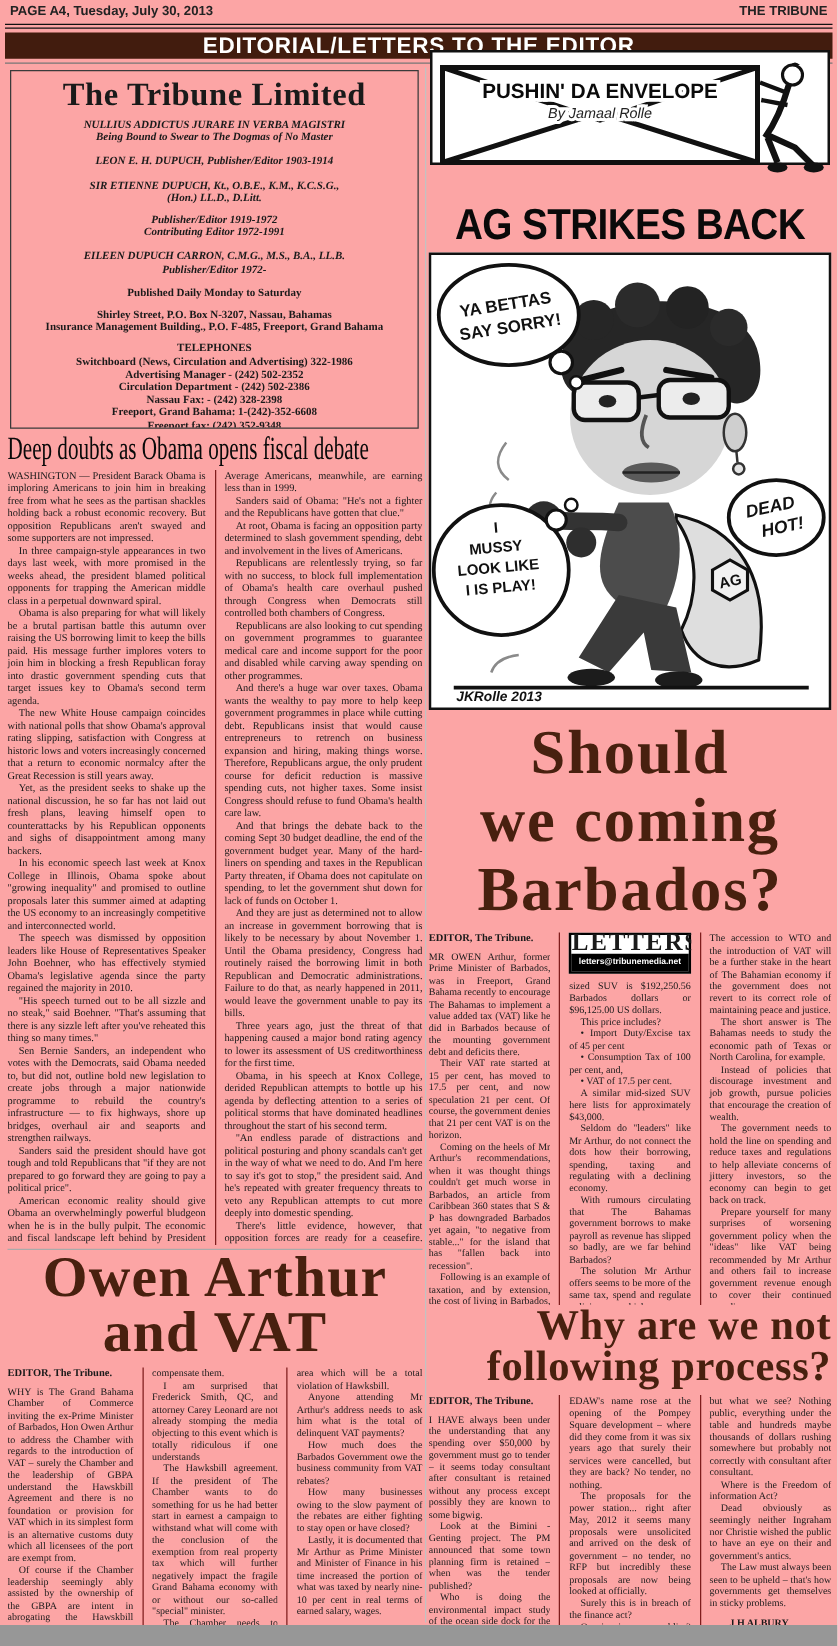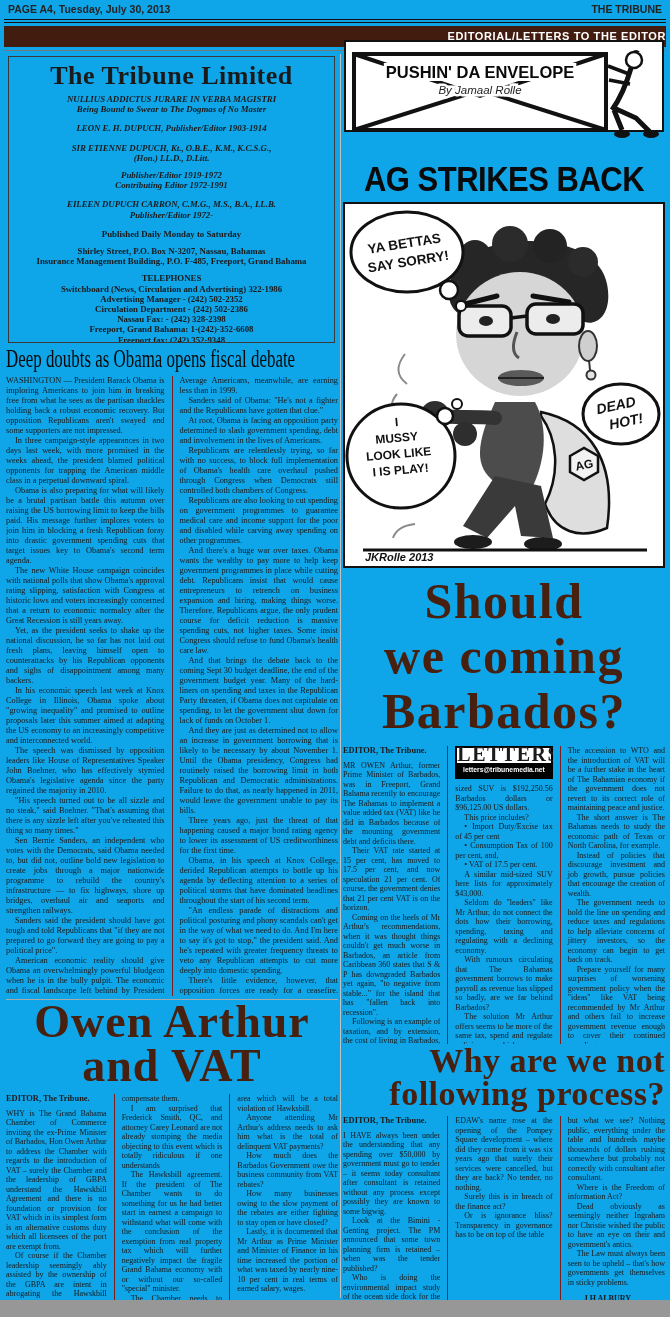--- a/index.html
+++ b/index.html
@@ -1,30 +1,30 @@
 <!DOCTYPE html>
 <html><head>
 <meta charset="utf-8">
 <style>
   * { box-sizing: border-box; margin: 0; padding: 0; }
   html,body { background:#e8e8e8; }
   .page {
     position: relative; width: 670px; height: 1317px; margin: 0 auto;
-    background: #0ea5e9; color:#1a1a1a; overflow: hidden;
+    background: #fca5a5; color:#1a1a1a; overflow: hidden;
     font-family: "Liberation Serif", serif;
   }
   
   .topline { position:absolute; top:3px; left:8px; right:8px; height:14px;
     font-family:"Liberation Sans",sans-serif; font-size:10.5px; font-weight:bold; color:#222;}
   .topline .tl-left{ float:left; } .topline .tl-right{ float:right; }
   .dblrule { position:absolute; top:19px; left:4px; right:4px; height:4px;
     border-top:1.5px solid #111; border-bottom:1px solid #111; }
   .banner { position:absolute; top:26px; left:4px; right:4px; height:21px;
-    background:#421c0e; color:#fff; text-align:right; line-height:21px;
-    font-family:"Liberation Sans",sans-serif; font-weight:bold; font-size:11px; letter-spacing:.6px;}
+    background:#421c0e; color:#fff; text-align:center; line-height:21px;
+    font-family:"Liberation Sans",sans-serif; font-weight:bold; font-size:18px; letter-spacing:.6px;}
   .banner-underrule { position:absolute; top:50px; left:4px; right:4px; border-top:1px solid #777;}
   .vdivider { position:absolute; left:340px; top:54px; width:1px; height:1244px; background:#c2c2c2;}
   
   .masthead { position:absolute; left:8px; top:56px; width:327px; height:287px;
     border:1px solid #3a3a3a; text-align:center; padding-top:5px; overflow:hidden;}
   .masthead .mh-title{ font-size:26px; font-weight:bold; letter-spacing:.5px;}
   .masthead .it { font-style:italic; font-weight:bold; }
   .masthead div, .masthead p { font-size:8.8px; line-height:10.2px; font-weight:bold; }
   .mt4{margin-top:4px;} .mt7{margin-top:7px;} .mt9{margin-top:9px;}
   .masthead .mh-title{ line-height:28px;font-family:Liberation Serif, serif; }
@@ -276,20 +276,21 @@
     <div>Why are we not</div>
     <div>following process?</div>
   </div>
   <div class="cols process-cols body-text">
     <div class="col">
       <div class="salutation">EDITOR, The Tribune.</div>
       <span><p>I HAVE always been under the understanding that any spending over $50,000 by government must go to tender – it seems today consultant after consultant is retained without any process except possibly they are known to some bigwig.</p><p>Look at the Bimini - Genting project. The PM announced that some town planning firm is retained – when was the tender published?</p><p>Who is doing the environmental impact study of the ocean side dock for the new fast ferry which many on Bimini are opposed to?</p></span>
     </div>
     <div class="col">
         <p>EDAW's name rose at the opening of the Pompey Square development – where did they come from it was six years ago that surely their services were cancelled, but they are back? No tender, no nothing.</p>
+        <p>The proposals for the power station... right after May, 2012 it seems many proposals were unsolicited and arrived on the desk of government – no tender, no RFP but incredibly these proposals are now being looked at officially.</p>
         <p>Surely this is in breach of the finance act?</p>
         <p>Or is ignorance bliss? Transparency in governance has to be on top of the table</p>
       </div>
     <div class="col">
       <span><p>but what we see? Nothing public, everything under the table and hundreds maybe thousands of dollars rushing somewhere but probably not correctly with consultant after consultant.</p><p>Where is the Freedom of information Act?</p><p>Dead obviously as seemingly neither Ingraham nor Christie wished the public to have an eye on their and government's antics.</p><p>The Law must always been seen to be upheld – that's how governments get themselves in sticky problems.</p></span>
       <div class="sig-block">
         <div class="sig-name">J H ALBURY</div>
 
       </div>
     </div>

